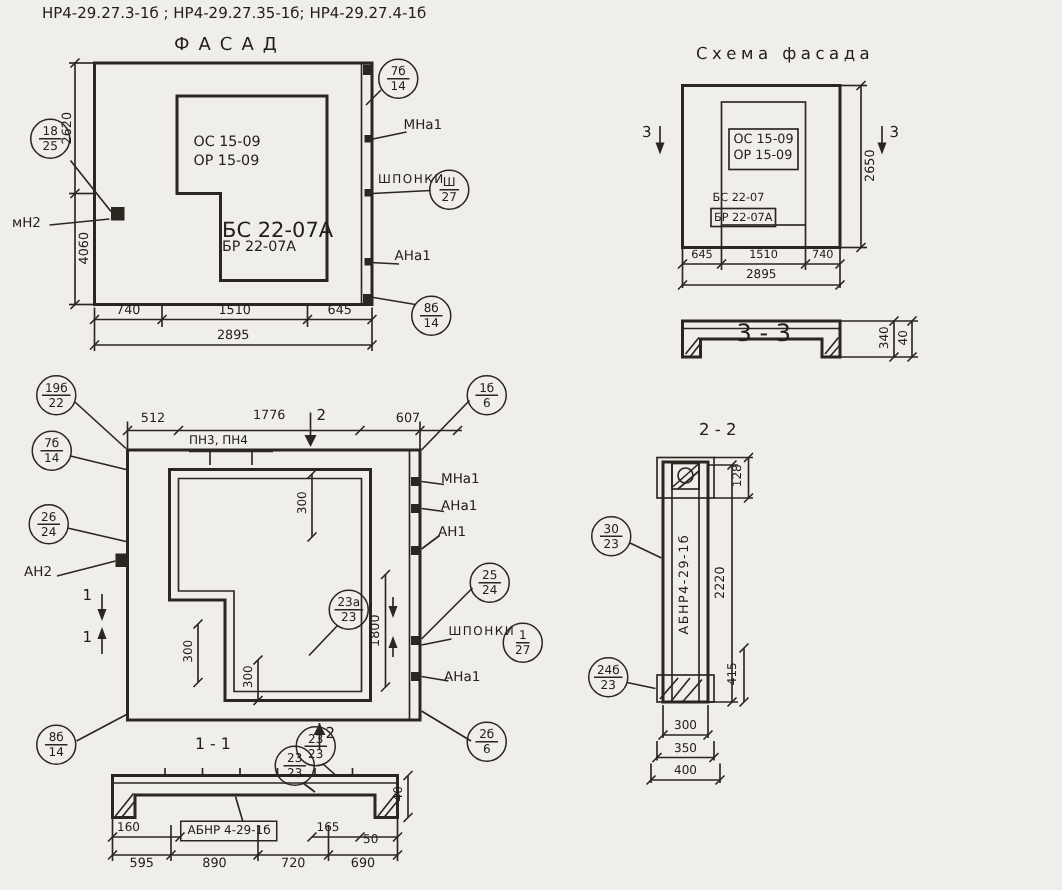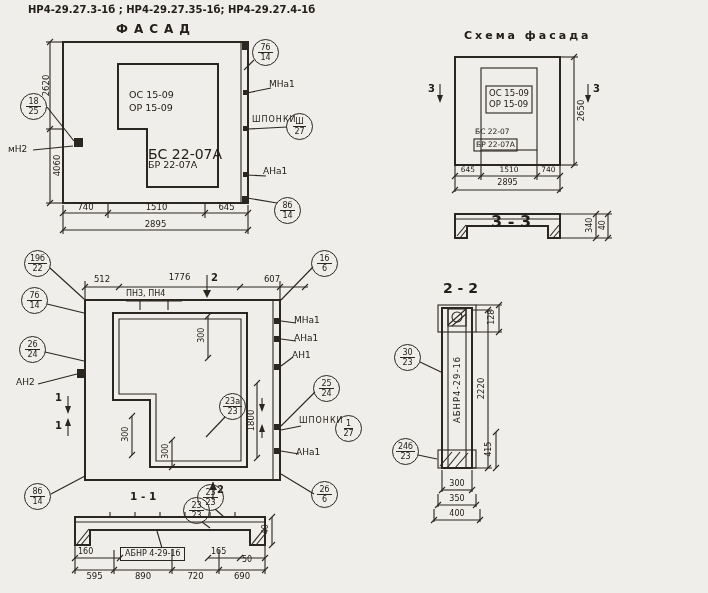--- a/index.html
+++ b/index.html
@@ -4,21 +4,21 @@
 <style>
   * { margin:0; padding:0; box-sizing:border-box; }
   html,body { width:708px; height:593px; overflow:hidden; }
   body { position:relative; background:#f0eeea; font-family:"DejaVu Sans", sans-serif; color:#232019; }
   #sheet { position:absolute; inset:0; }
   svg { position:absolute; left:0; top:0; }
   .ln  { fill:none; stroke:#2a2620; stroke-width:1.1; }
   .ln2 { fill:none; stroke:#2a2620; stroke-width:2; }
   .blk { fill:#2a2620; stroke:none; }
   .txt { position:absolute; font-size:9px; line-height:1.05; white-space:nowrap; }
-  .b { font-weight:bold; }
+  .b { font-weight:normal; }
   .c { text-align:center; }
   .rot { transform:rotate(-90deg); transform-origin:center; text-align:center; }
   .co { position:absolute; width:27px; height:27px; border:1.5px solid #2a2620; border-radius:50%;
         display:flex; flex-direction:column; align-items:center; justify-content:center;
         font-size:8px; line-height:1.15; background:transparent; }
   .co .ct { border-bottom:1px solid #2a2620; padding:0 2px; }
   .co .cb { padding:0 2px; }
   .box { border:1.1px solid #2a2620; padding:2px 4px; background:transparent; }
 </style>
 </head>
@@ -223,21 +223,21 @@
 <div class="txt" style="left:8px;top:145px">мН2</div>
 <div class="txt" style="left:252px;top:116px;font-size:8px;letter-spacing:1px">ШПОНКИ</div>
 <div class="txt" style="left:263px;top:167px">АНа1</div>
 <div class="txt c" style="left:63px;width:45px;top:203px;font-size:8.5px">740</div>
 <div class="txt c" style="left:108px;width:97px;top:203px;font-size:8.5px">1510</div>
 <div class="txt c" style="left:205px;width:43px;top:203px;font-size:8.5px">645</div>
 <div class="txt c" style="left:63px;width:185px;top:220px;font-size:8.5px">2895</div>
 <div class="txt rot" style="left:26px;top:81px;width:40px;font-size:8.5px">2620</div>
 <div class="txt rot" style="left:37px;top:161px;width:40px;font-size:8.5px">4060</div>
 
-<div class="co" style="left:20px;top:93px">
+<div class="co" style="left:20px;top:79px">
   <span class="ct">18</span>
   <span class="cb">25</span>
 </div>
 <div class="co" style="left:252px;top:39px">
   <span class="ct">7б</span>
   <span class="cb">14</span>
 </div>
 <div class="co" style="left:286px;top:113px">
   <span class="ct">Ш</span>
   <span class="cb">27</span>
@@ -331,21 +331,21 @@
 <div class="txt b" style="left:593px;top:84px;font-size:10px">3</div>
 <div class="txt rot" style="left:563px;top:106px;width:36px;font-size:8.5px">2650</div>
 <div class="txt c" style="left:455px;width:26px;top:166px;font-size:7.5px">645</div>
 <div class="txt c" style="left:481px;width:56px;top:166px;font-size:7.5px">1510</div>
 <div class="txt c" style="left:537px;width:23px;top:166px;font-size:7.5px">740</div>
 <div class="txt c" style="left:455px;width:105px;top:179px;font-size:8px">2895</div>
 <div class="txt b" style="left:491px;top:214px;font-size:16px">3 - 3</div>
 <div class="txt rot" style="left:575px;top:221px;width:30px;font-size:8px">340</div>
 <div class="txt rot" style="left:588px;top:221px;width:30px;font-size:8px">40</div>
 
-<div class="txt b" style="left:443px;top:281px;font-size:14px">2 - 2</div>
+<div class="txt b" style="left:466px;top:281px;font-size:11px">2 - 2</div>
 <div class="co" style="left:394px;top:344px">
   <span class="ct">30</span>
   <span class="cb">23</span>
 </div>
 <div class="co" style="left:392px;top:438px">
   <span class="ct">24б</span>
   <span class="cb">23</span>
 </div>
 <div class="txt rot" style="left:417px;top:385px;width:80px;font-size:8.5px;letter-spacing:1px">АБНР4-29-1б</div>
 <div class="txt rot" style="left:459px;top:384px;width:44px;font-size:8.5px">2220</div>

